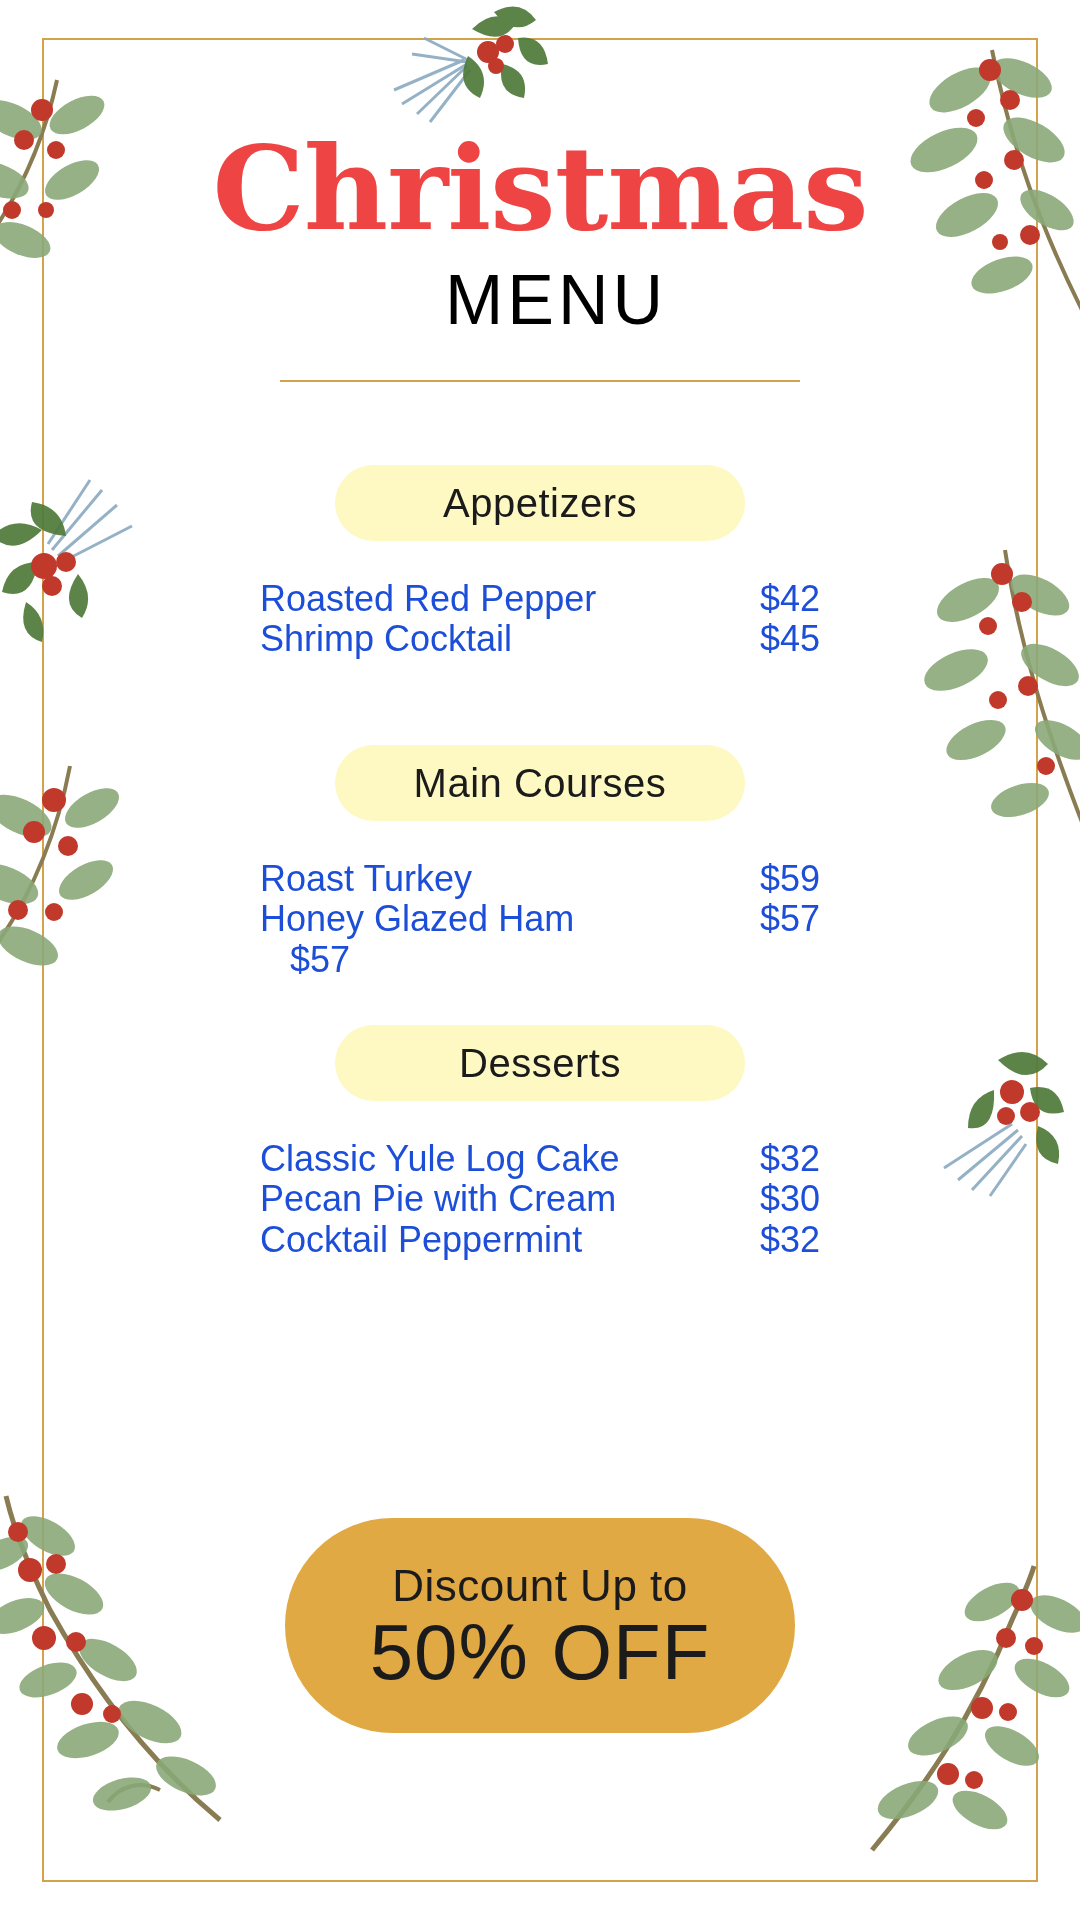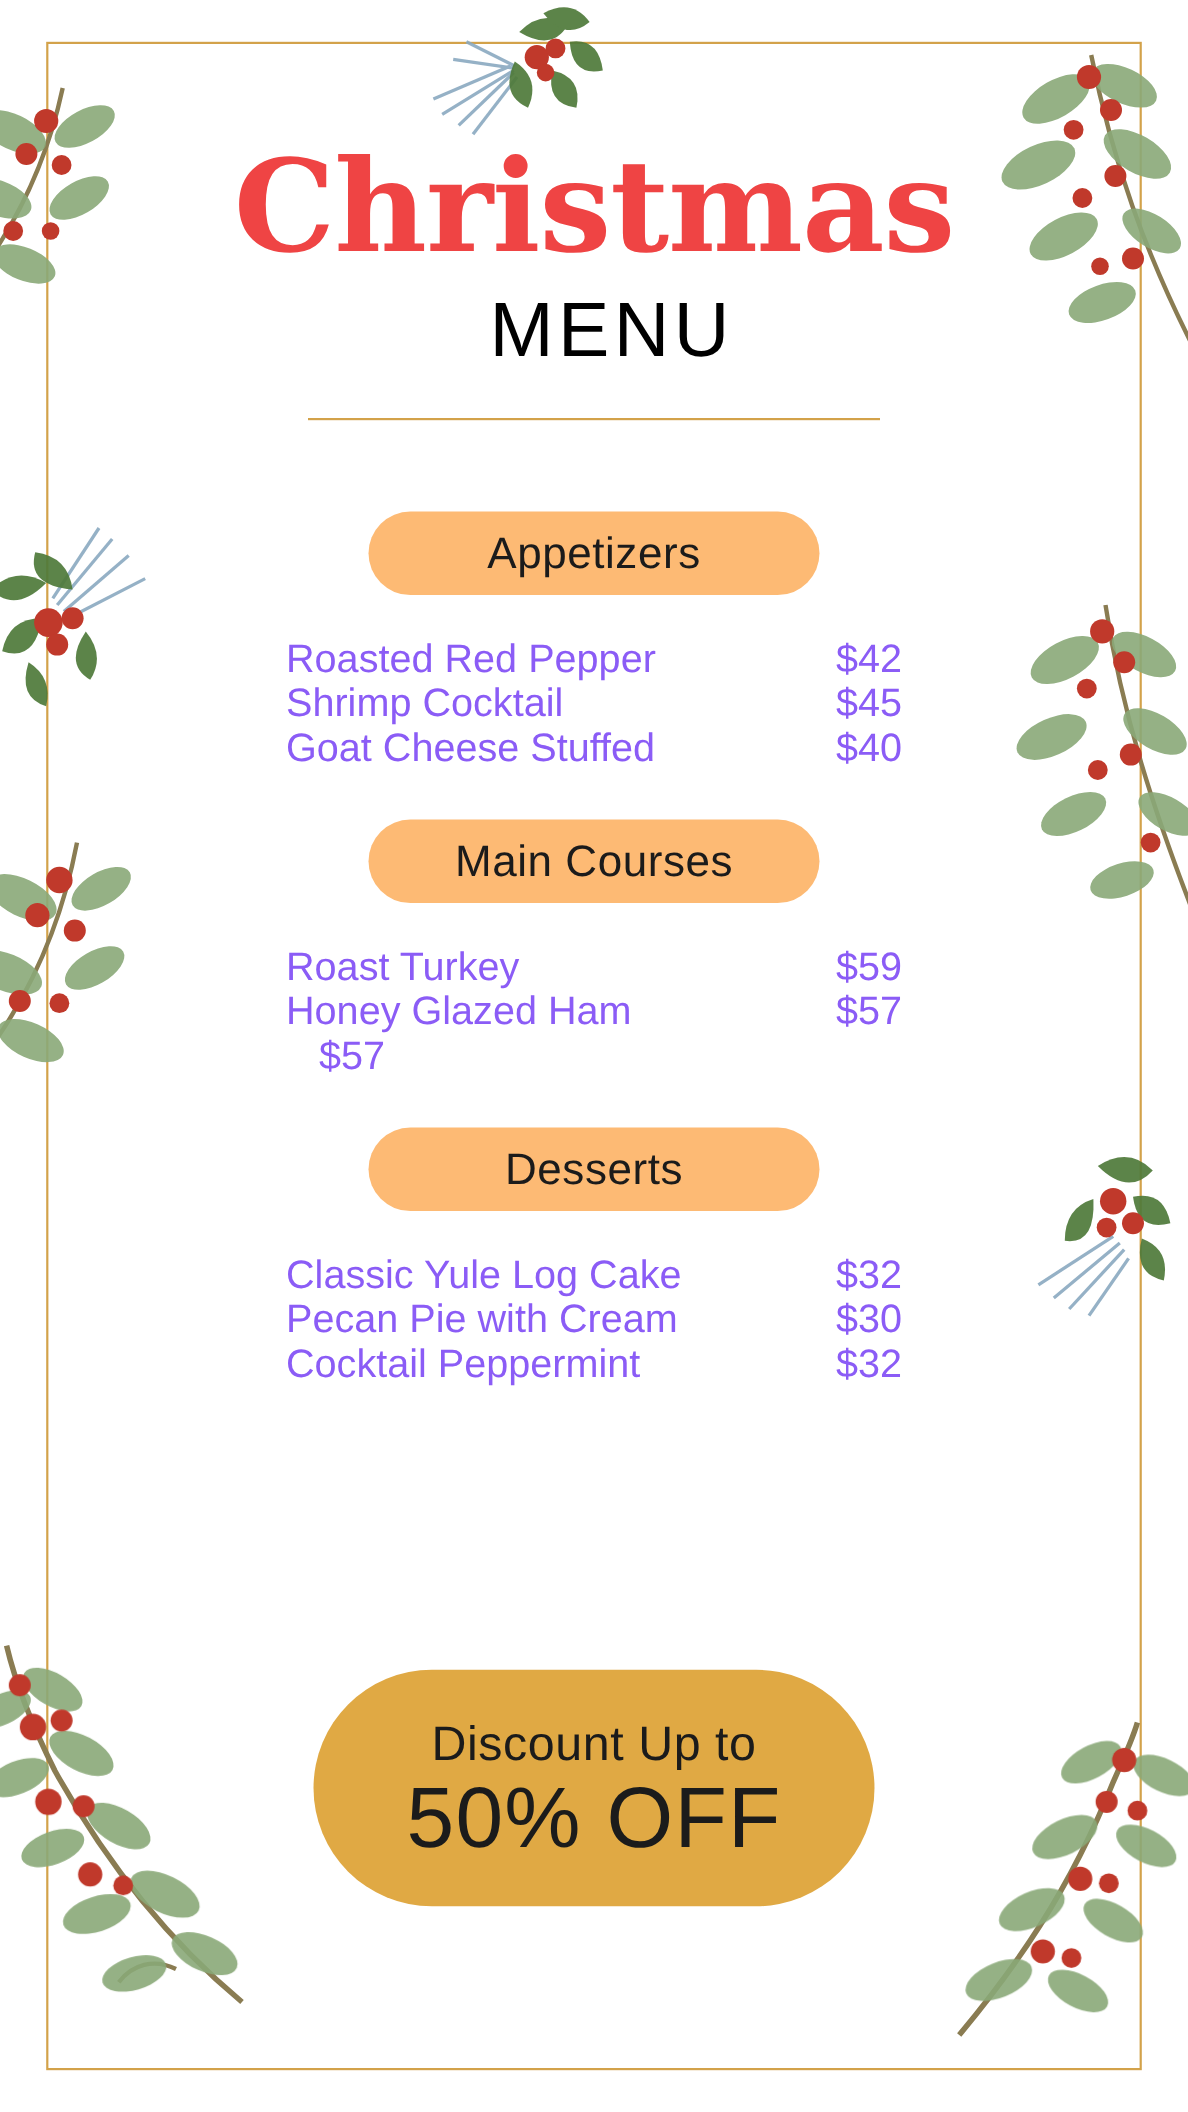--- a/index.html
+++ b/index.html
@@ -65,21 +65,21 @@
     height: 2px;
     background: #d3a24a;
     margin: 40px auto 0 auto;
   }
 
   
   .section-pill {
     width: 410px;
     height: 76px;
     margin: 0 auto;
-    background: #fdba74;
+    background: #fef9c3;
     border-radius: 40px;
     display: flex;
     align-items: center;
     justify-content: center;
     color: #1b1b1b;
     font-size: 40px;
     letter-spacing: 0.5px;
   }
 
   .section {
@@ -94,21 +94,21 @@
   .items {
     width: 560px;
     margin: 38px auto 0 auto;
   }
   .item-row {
     display: flex;
     justify-content: space-between;
     align-items: baseline;
     font-size: 36px;
     line-height: 1.12;
-    color: #8b5cf6;
+    color: #1d4ed8;
   }
   .item-name { text-align: left; }
   .item-price { text-align: right; min-width: 90px; }
 
   
   .discount {
     position: absolute;
     left: 50%;
     transform: translateX(-50%);
     top: 1518px;
@@ -354,24 +354,20 @@
     <div class="section-pill">Appetizers</div>
     <div class="items">
       <div class="item-row">
         <span class="item-name">Roasted Red Pepper</span>
         <span class="item-price">$42</span>
       </div>
       <div class="item-row">
         <span class="item-name">Shrimp Cocktail</span>
         <span class="item-price">$45</span>
       </div>
-      <div class="item-row">
-        <span class="item-name">Goat Cheese Stuffed</span>
-        <span class="item-price">$40</span>
-      </div>
     </div>
   </div>
 
   <div class="section sec-mains">
     <div class="section-pill">Main Courses</div>
     <div class="items">
       <div class="item-row">
         <span class="item-name">Roast Turkey</span>
         <span class="item-price">$59</span>
       </div>

